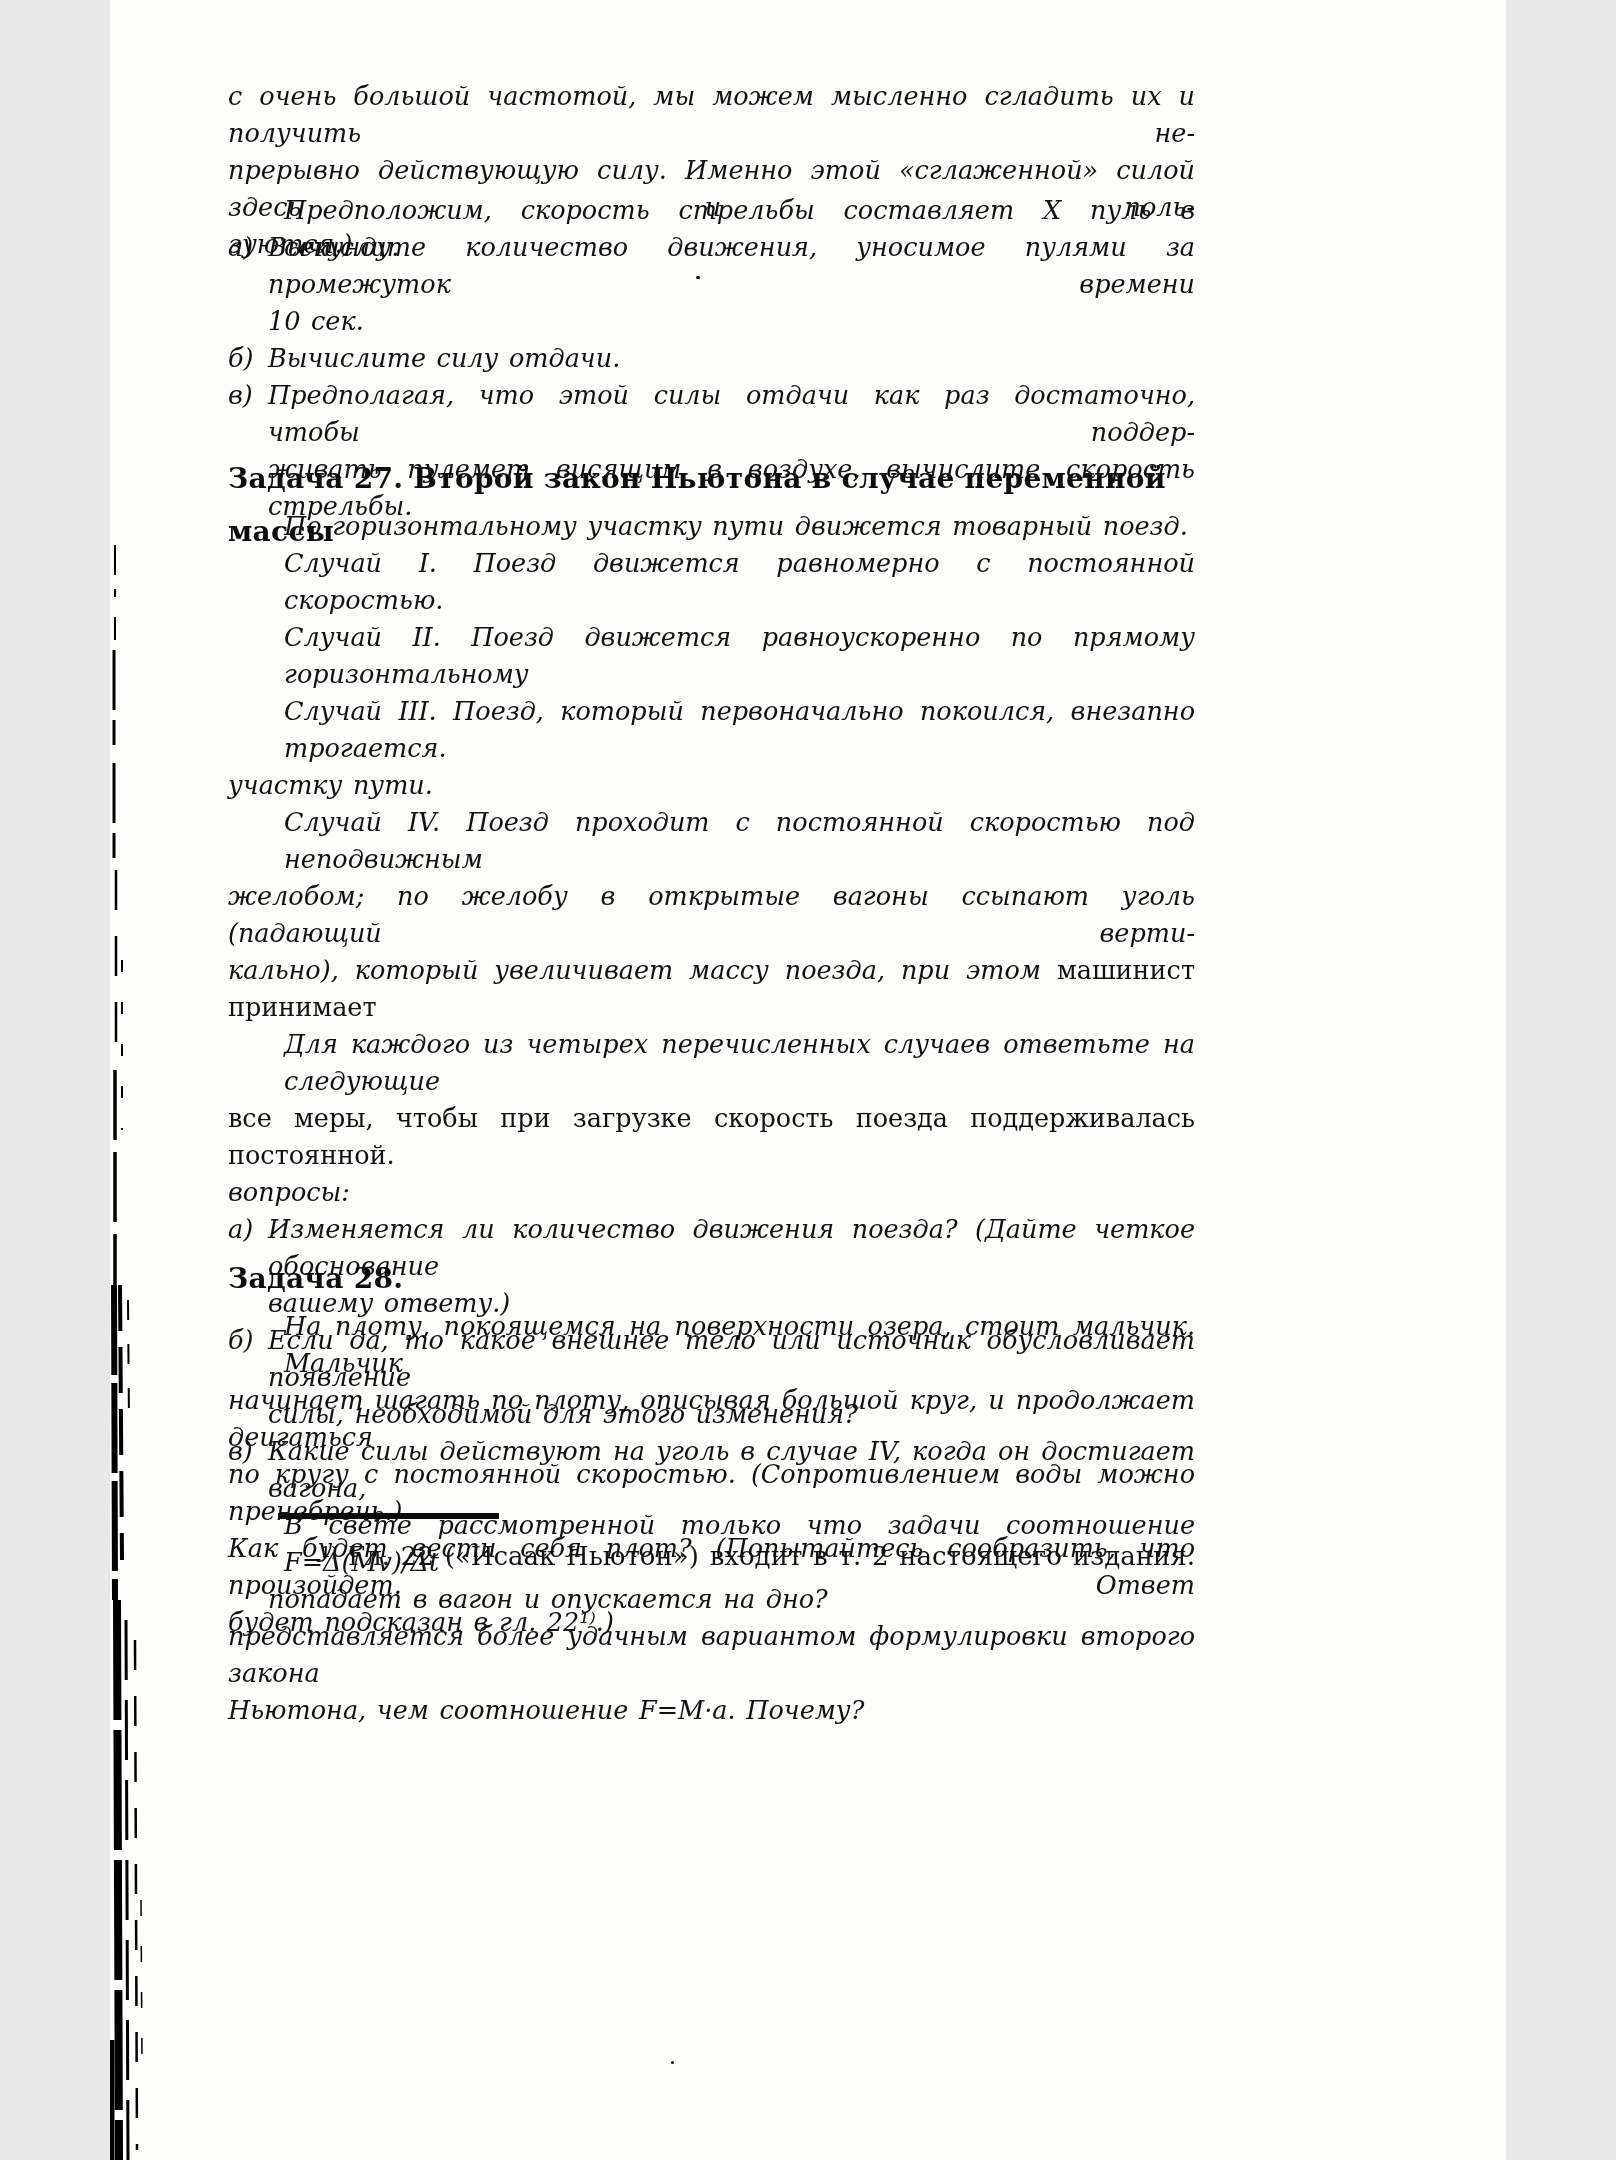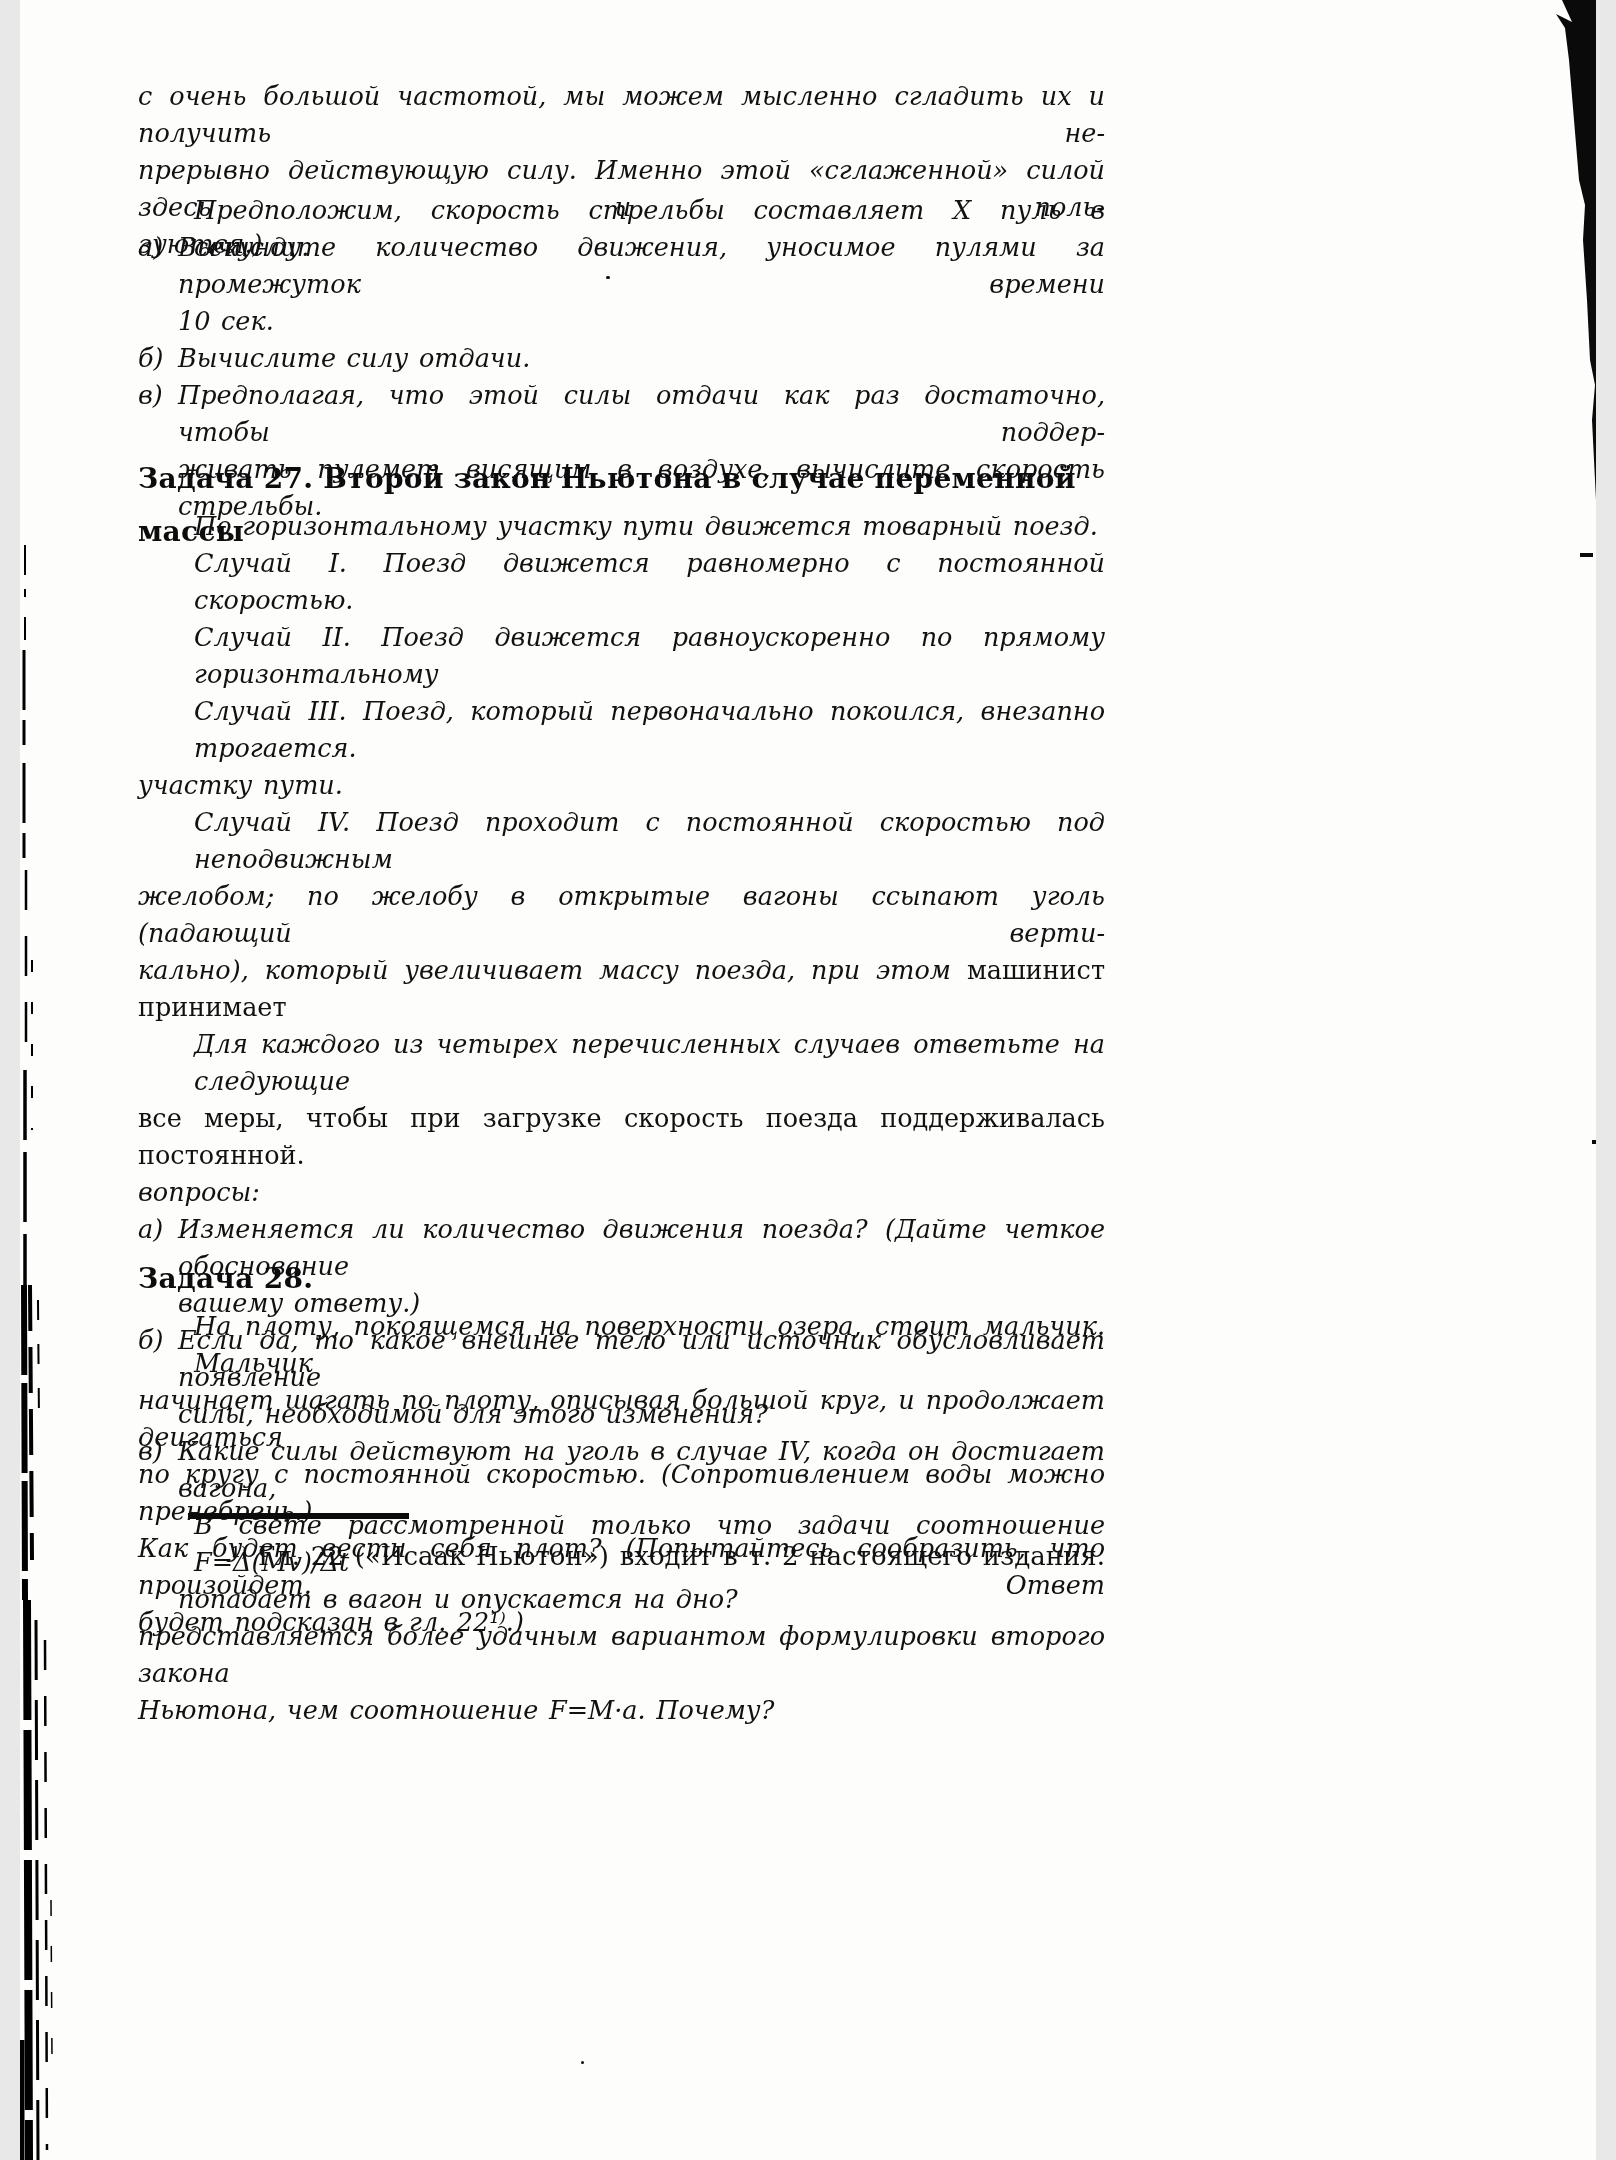--- a/index.html
+++ b/index.html
@@ -1,17 +1,17 @@
 <!DOCTYPE html>
 <html><head>
 <meta charset="utf-8">
 <style>
   html,body{margin:0;padding:0;background:#e8e8e8;}
   .page{
-    position:relative;width:1576px;height:2160px;margin:0 auto;
+    position:relative;width:1396px;height:2160px;margin:0 auto;
     background:#fdfdfc;overflow:hidden;
     color:#101010;
   }
   
   .blk{
     position:absolute;left:118px;width:967px;
     font-family:"DejaVu Serif", "Liberation Serif", serif;
     font-style:italic;
     font-size:25.5px;line-height:37px;
     word-spacing:2.5px;

